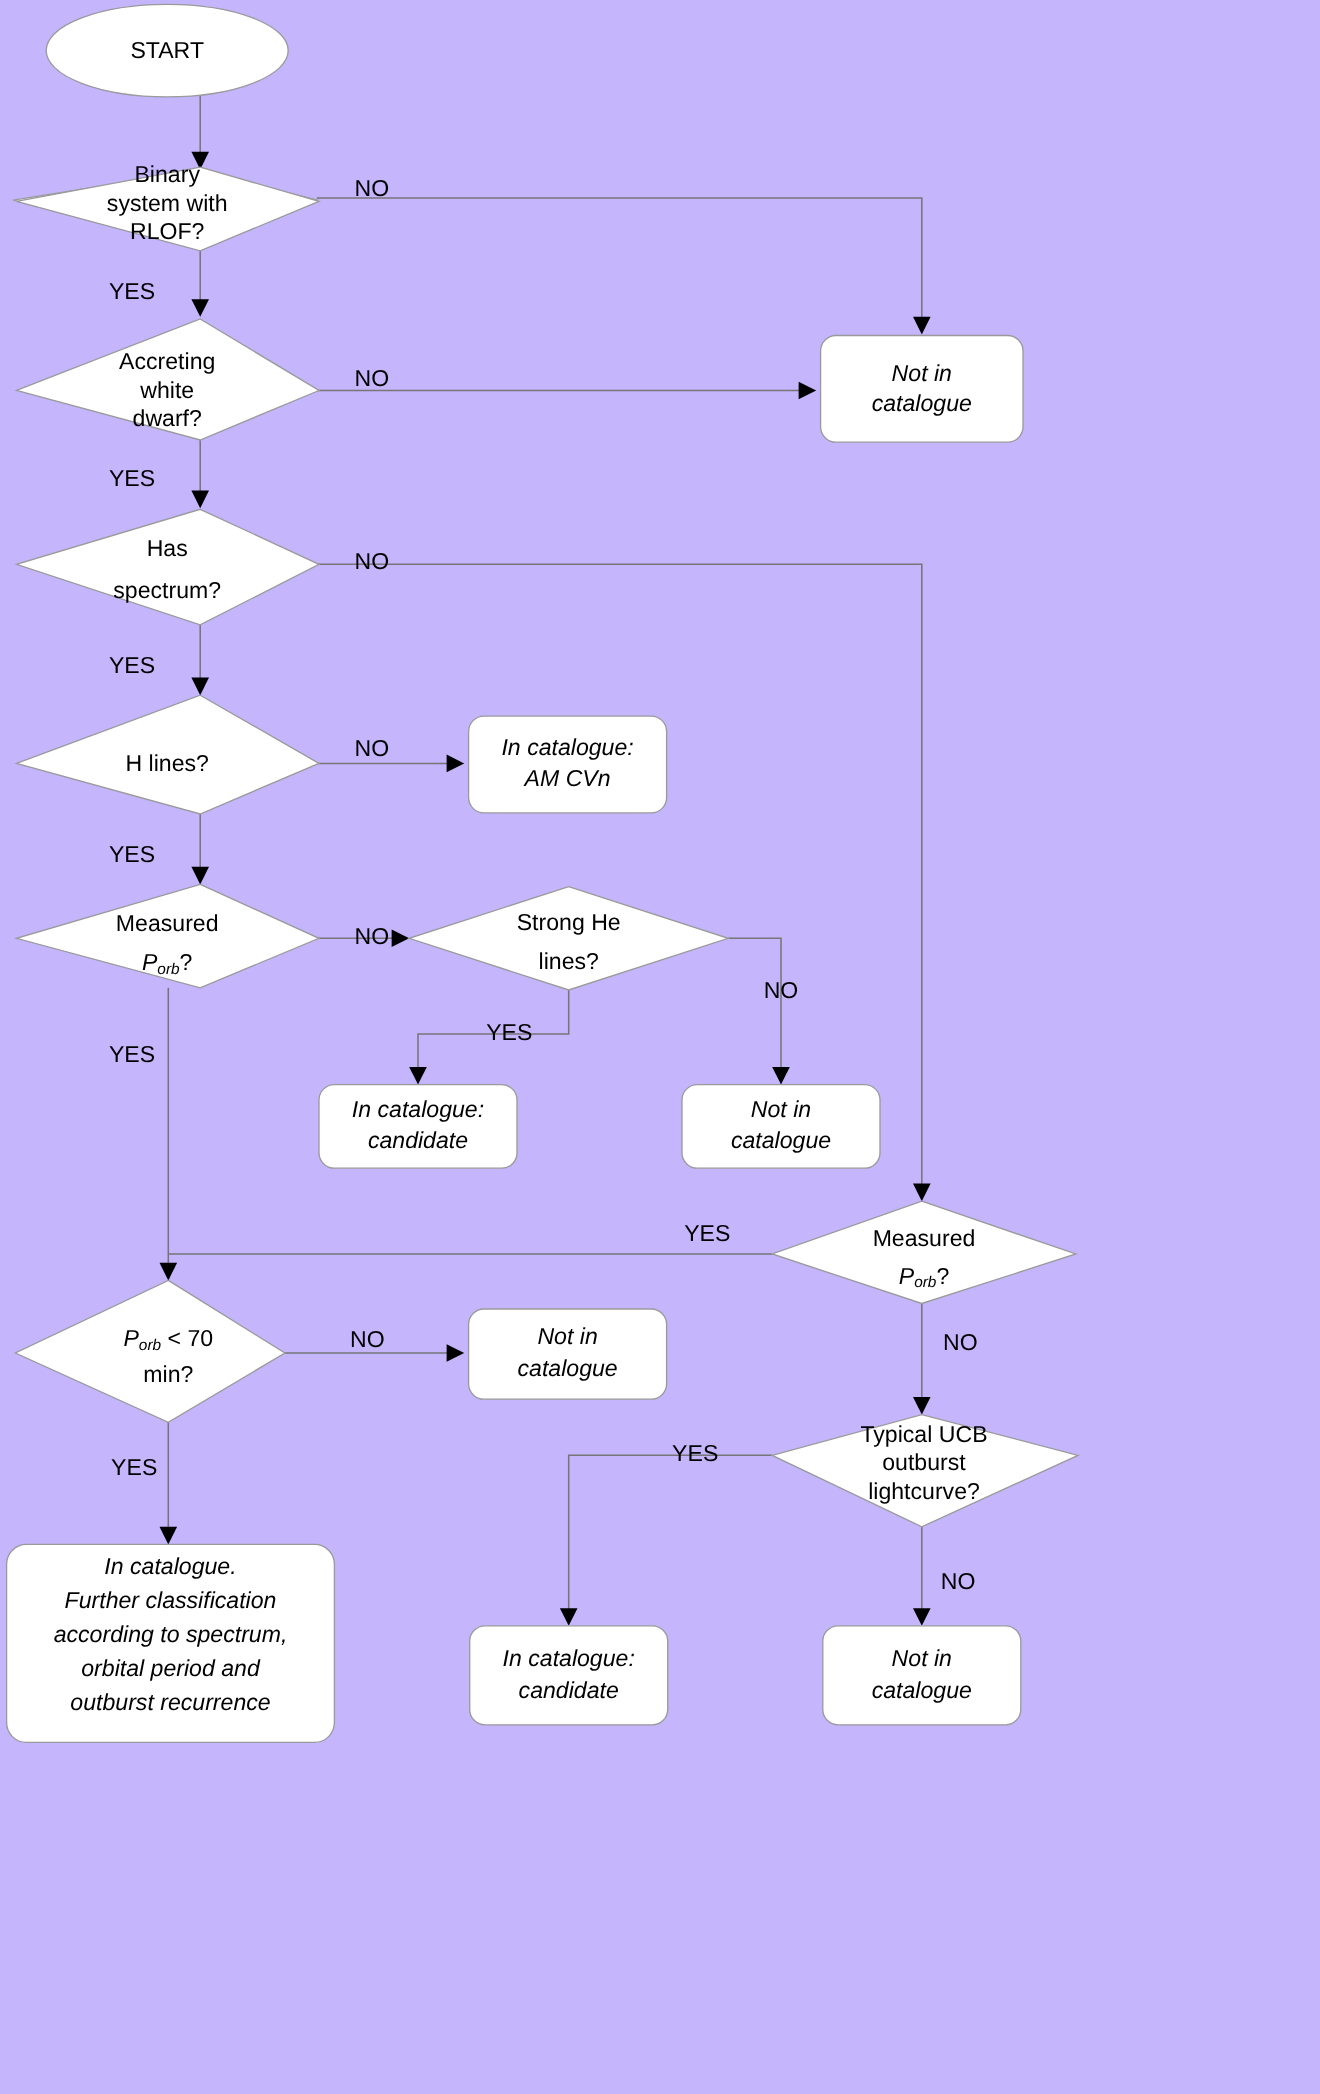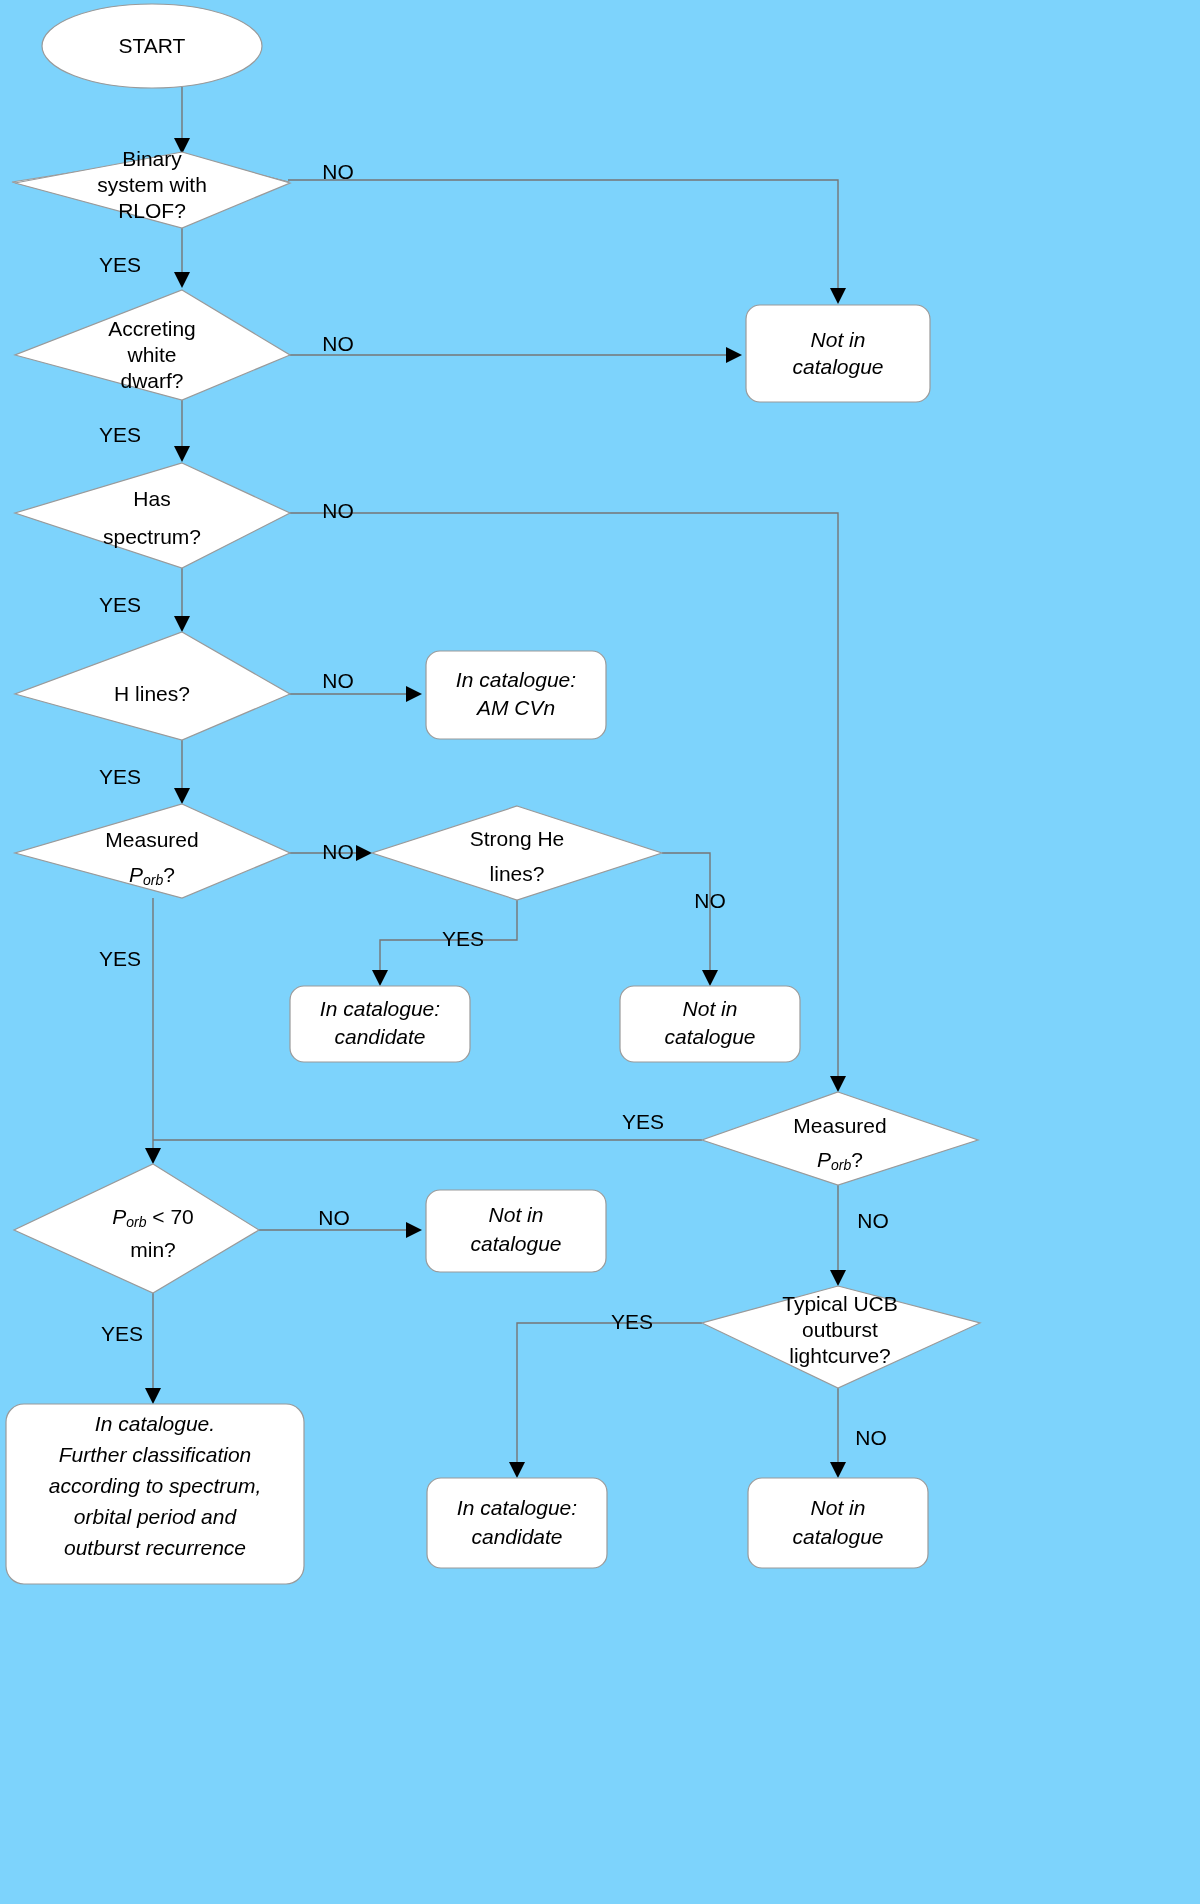--- a/index.html
+++ b/index.html
@@ -7,21 +7,21 @@
     padding: 0;
     background: #ffffff;
   }
   body {
     font-family: "Liberation Sans", sans-serif;
   }
   #flowchart-root {
     position: relative;
     width: 1200px;
     height: 1904px;
-    background: #7dd3fc;
+    background: #c4b5fd;
     overflow: hidden;
   }
   svg.chart-canvas {
     position: absolute;
     top: 0; left: 0;
     width: 1200px;
     height: 1904px;
   }
   .shape-stroke {
     fill: #ffffff;

